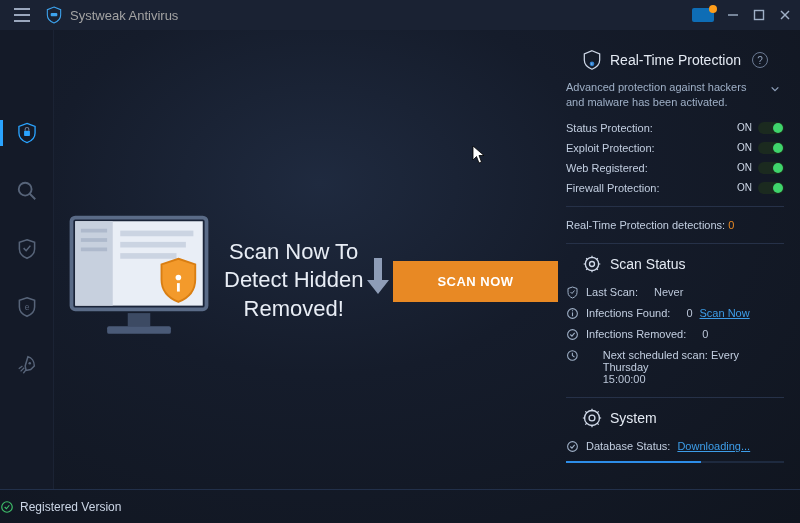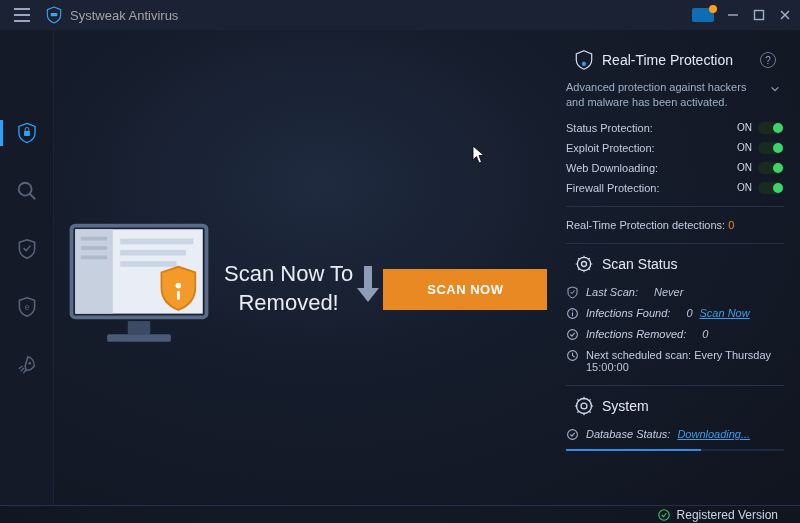--- a/index.html
+++ b/index.html
@@ -24,41 +24,41 @@
     .sideitem.active svg .ring { stroke: #2aa3ff; }
     .sideitem.active svg .lock { fill: #2aa3ff; }
     .sideitem svg { width: 22px; height: 22px; }
     .content { flex: 1; display: flex; position: relative; }
     .main { flex: 1; display: flex; flex-direction: row; align-items: center; padding-top: 30px; }
     .monitor { width: 170px; height: 150px; margin-top: 20px; position: relative; }
     .headline { text-align: center; font-size: 22px; font-weight: 400; color: #e8edf5; margin-top: 12px; line-height: 1.3; }
     .arrow-down { margin-top: 10px; }
     .scanbtn { margin-top: 14px; background: #e88924; color: #fff; font-size: 13px; font-weight: 600; padding: 13px 44px; border: none; cursor: pointer; letter-spacing: 0.5px; }
     .panel { width: 240px; padding: 10px 16px 0 6px; display: flex; flex-direction: column; }
-    .sect-title { display: flex; align-items: center; gap: 8px; font-size: 14px; color: #e4eaf3; margin: 10px 8px 8px; }
+    .sect-title { display: flex; align-items: center; gap: 8px; font-size: 14px; color: #e4eaf3; margin: 10px 16px 8px; }
     .sect-title .info { margin-left: auto; width: 16px; height: 16px; border: 1px solid #6b7a93; border-radius: 50%; display: flex; align-items: center; justify-content: center; font-size: 10px; color: #8fa0b9; cursor: pointer; }
     .sect-title svg { width: 20px; height: 20px; }
     .desc { font-size: 11px; color: #9fb0c7; line-height: 1.35; padding: 2px 18px 8px 0; position: relative; }
     .desc .caret { position: absolute; right: 4px; top: 6px; width: 10px; height: 10px; }
     .row { display: flex; align-items: center; font-size: 11px; color: #c2cee0; padding: 4px 0; }
     .toggle { margin-left: auto; display: flex; align-items: center; gap: 6px; }
     .toggle-lbl { font-size: 10px; color: #cfd9e8; }
     .switch { width: 26px; height: 12px; background: #1b2a1f; border-radius: 6px; position: relative; cursor: pointer; }
     .switch::after { content: ""; position: absolute; right: 1px; top: 1px; width: 10px; height: 10px; background: #3fd46b; border-radius: 50%; }
     .sep { height: 1px; background: #263148; margin: 8px 0; }
     .detcount { color: #e88924; }
-    .statusrow { display: flex; align-items: center; gap: 7px; font-size: 11px; color: #c2cee0; padding: 4px 0; font-style: italic; }
+    .statusrow { display: flex; align-items: center; gap: 7px; font-size: 11px; color: #c2cee0; padding: 4px 0; }
     .statusrow svg { width: 13px; height: 13px; flex-shrink: 0; }
     .statusrow .tail { margin-left: 9px; color: #bbc6d8; }
     .statusrow a { color: #3d9de8; text-decoration: underline; cursor: pointer; }
-    .sched { display:flex; gap:7px; font-size:11px; color:#c2cee0; padding:4px 0; }
+    .sched { display:flex; gap:24px; font-size:11px; color:#c2cee0; padding:4px 0; }
     .sched .time { display:block; color:#bbc6d8; padding-left:0; }
     .progress { height: 2px; background: #1e2a3f; margin-top: 4px; }
     .progress .bar { height: 100%; width: 62%; background: #2d8de8; }
-    .footer { height: 18px; border-top: 1px solid #22304a; display: flex; align-items: center; justify-content: flex-end; padding-right: 22px; font-size: 12px; color: #cbd5e5; gap: 6px; }
+    .footer { height: 34px; border-top: 1px solid #22304a; display: flex; align-items: center; justify-content: flex-start; padding-right: 22px; font-size: 12px; color: #cbd5e5; gap: 6px; }
     .footer svg { width: 14px; height: 14px; }
     .cursor { position: absolute; left: 418px; top: 115px; }
     .cursor svg { width: 14px; height: 20px; }
   </style>
 </head>
 <body>
 
 <div class="window">
 
   <div class="titlebar">
@@ -151,20 +151,21 @@
             <rect x="56" y="124" width="68" height="8" rx="2" fill="#4a5a77"></rect>
             <g transform="translate(110,50)">
                 <path d="M22 2 L40 8 V24 C40 36 32 44 22 48 C12 44 4 36 4 24 V8 Z" fill="#f39a2b" stroke="#d97e12" stroke-width="2"></path>
                 <circle cx="22" cy="22" r="3" fill="#fff"></circle>
                 <rect x="20.5" y="28" width="3" height="9" fill="#fff"></rect>
               </g>
           </svg>
         </div>
         <div class="headline">
           <div>Scan Now To</div>
+          <div>Detect Hidden</div>
           <div>Removed!</div>
         </div>
         <div class="arrow-down">
           <svg width="30" height="40" viewBox="0 0 30 40">
               <rect x="11" y="0" width="8" height="22" fill="#8e9db7"></rect>
               <path d="M4 22 L26 22 L15 36 Z" fill="#8e9db7"></path>
             </svg>
         </div>
         <button class="scanbtn">SCAN NOW</button>
         <div class="cursor"><svg viewBox="0 0 14 20">
@@ -196,21 +197,21 @@
             </div>
           </div>
         <div class="row">
             <span>Exploit Protection:</span>
             <div class="toggle">
               <span class="toggle-lbl">ON</span>
               <div class="switch"></div>
             </div>
           </div>
         <div class="row">
-            <span>Web Downloading:</span>
+            <span>Web Registered:</span>
             <div class="toggle">
               <span class="toggle-lbl">ON</span>
               <div class="switch"></div>
             </div>
           </div>
         <div class="row">
             <span>Firewall Protection:</span>
             <div class="toggle">
               <span class="toggle-lbl">ON</span>
               <div class="switch"></div>

